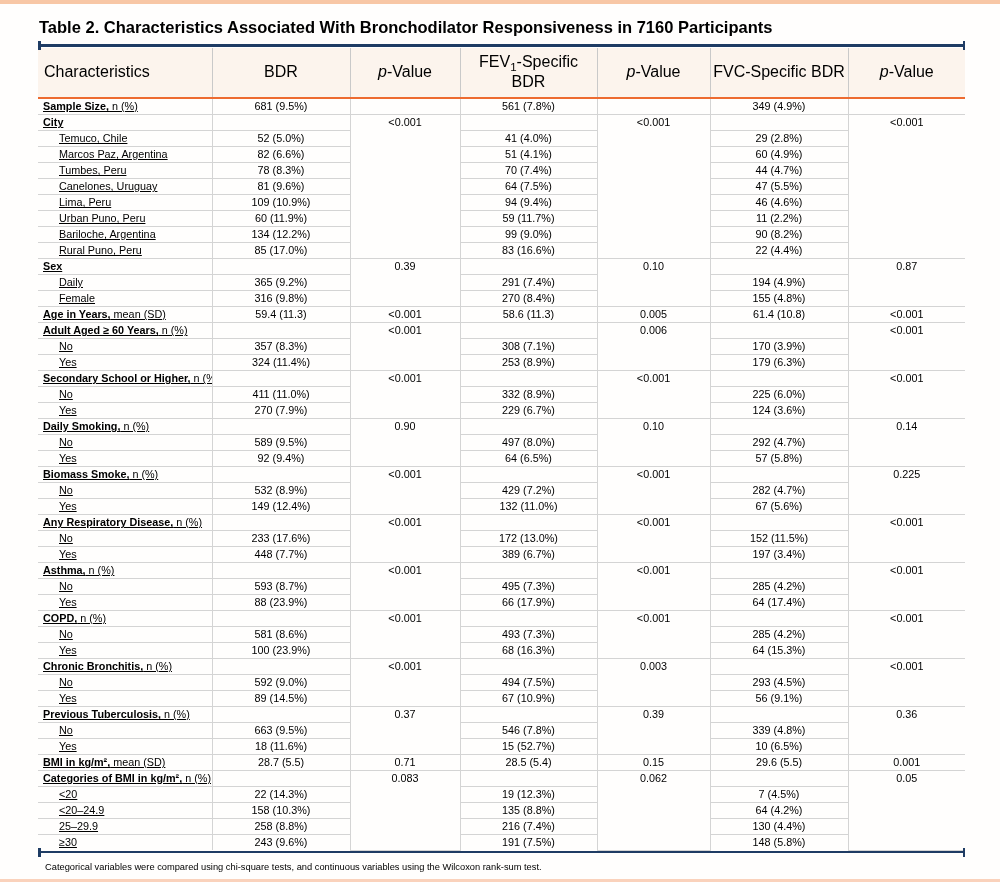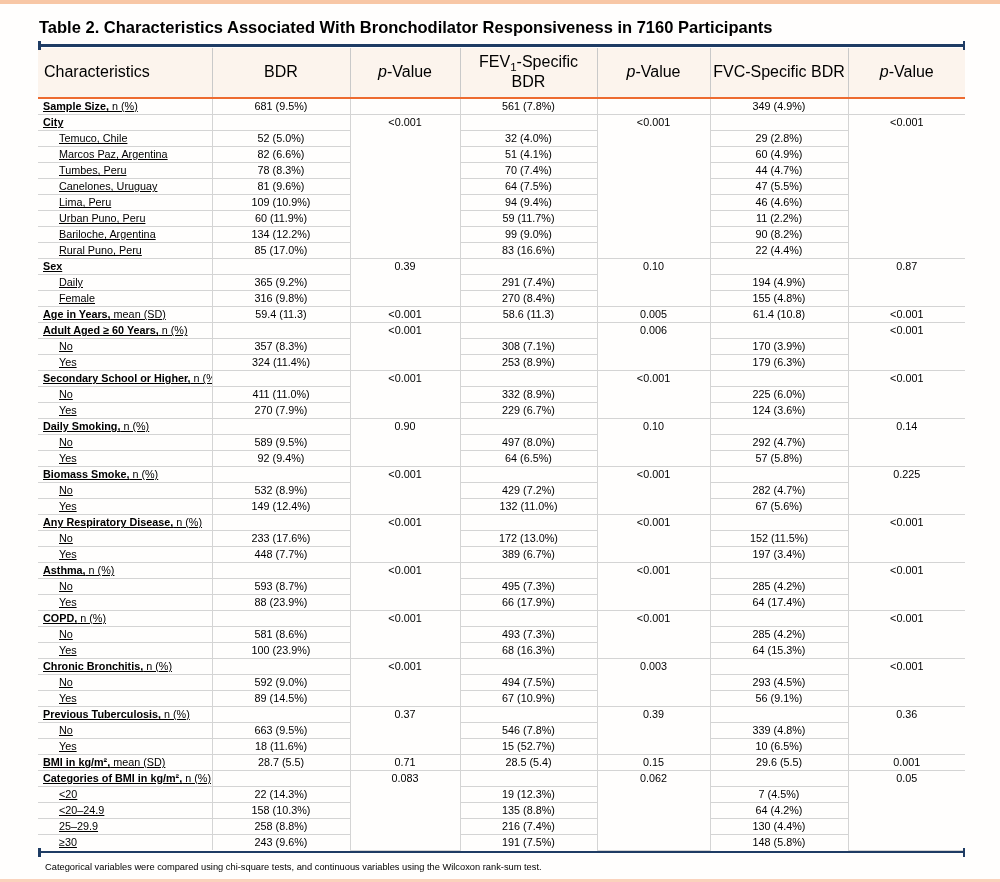--- a/index.html
+++ b/index.html
@@ -90,21 +90,21 @@
           <td></td>
           <td rowspan="9" class="pspan">&lt;0.001</td>
           <td></td>
           <td rowspan="9" class="pspan">&lt;0.001</td>
           <td></td>
           <td rowspan="9" class="pspan">&lt;0.001</td>
         </tr>
         <tr>
           <td class="lbl ind"><span>Temuco, Chile</span></td>
           <td>52 (5.0%)</td>
-          <td>32 (4.0%)</td>
+          <td>41 (4.0%)</td>
           <td>29 (2.8%)</td>
         </tr>
         <tr>
           <td class="lbl ind"><span>Marcos Paz, Argentina</span></td>
           <td>82 (6.6%)</td>
           <td>51 (4.1%)</td>
           <td>60 (4.9%)</td>
         </tr>
         <tr>
           <td class="lbl ind"><span>Tumbes, Peru</span></td>

